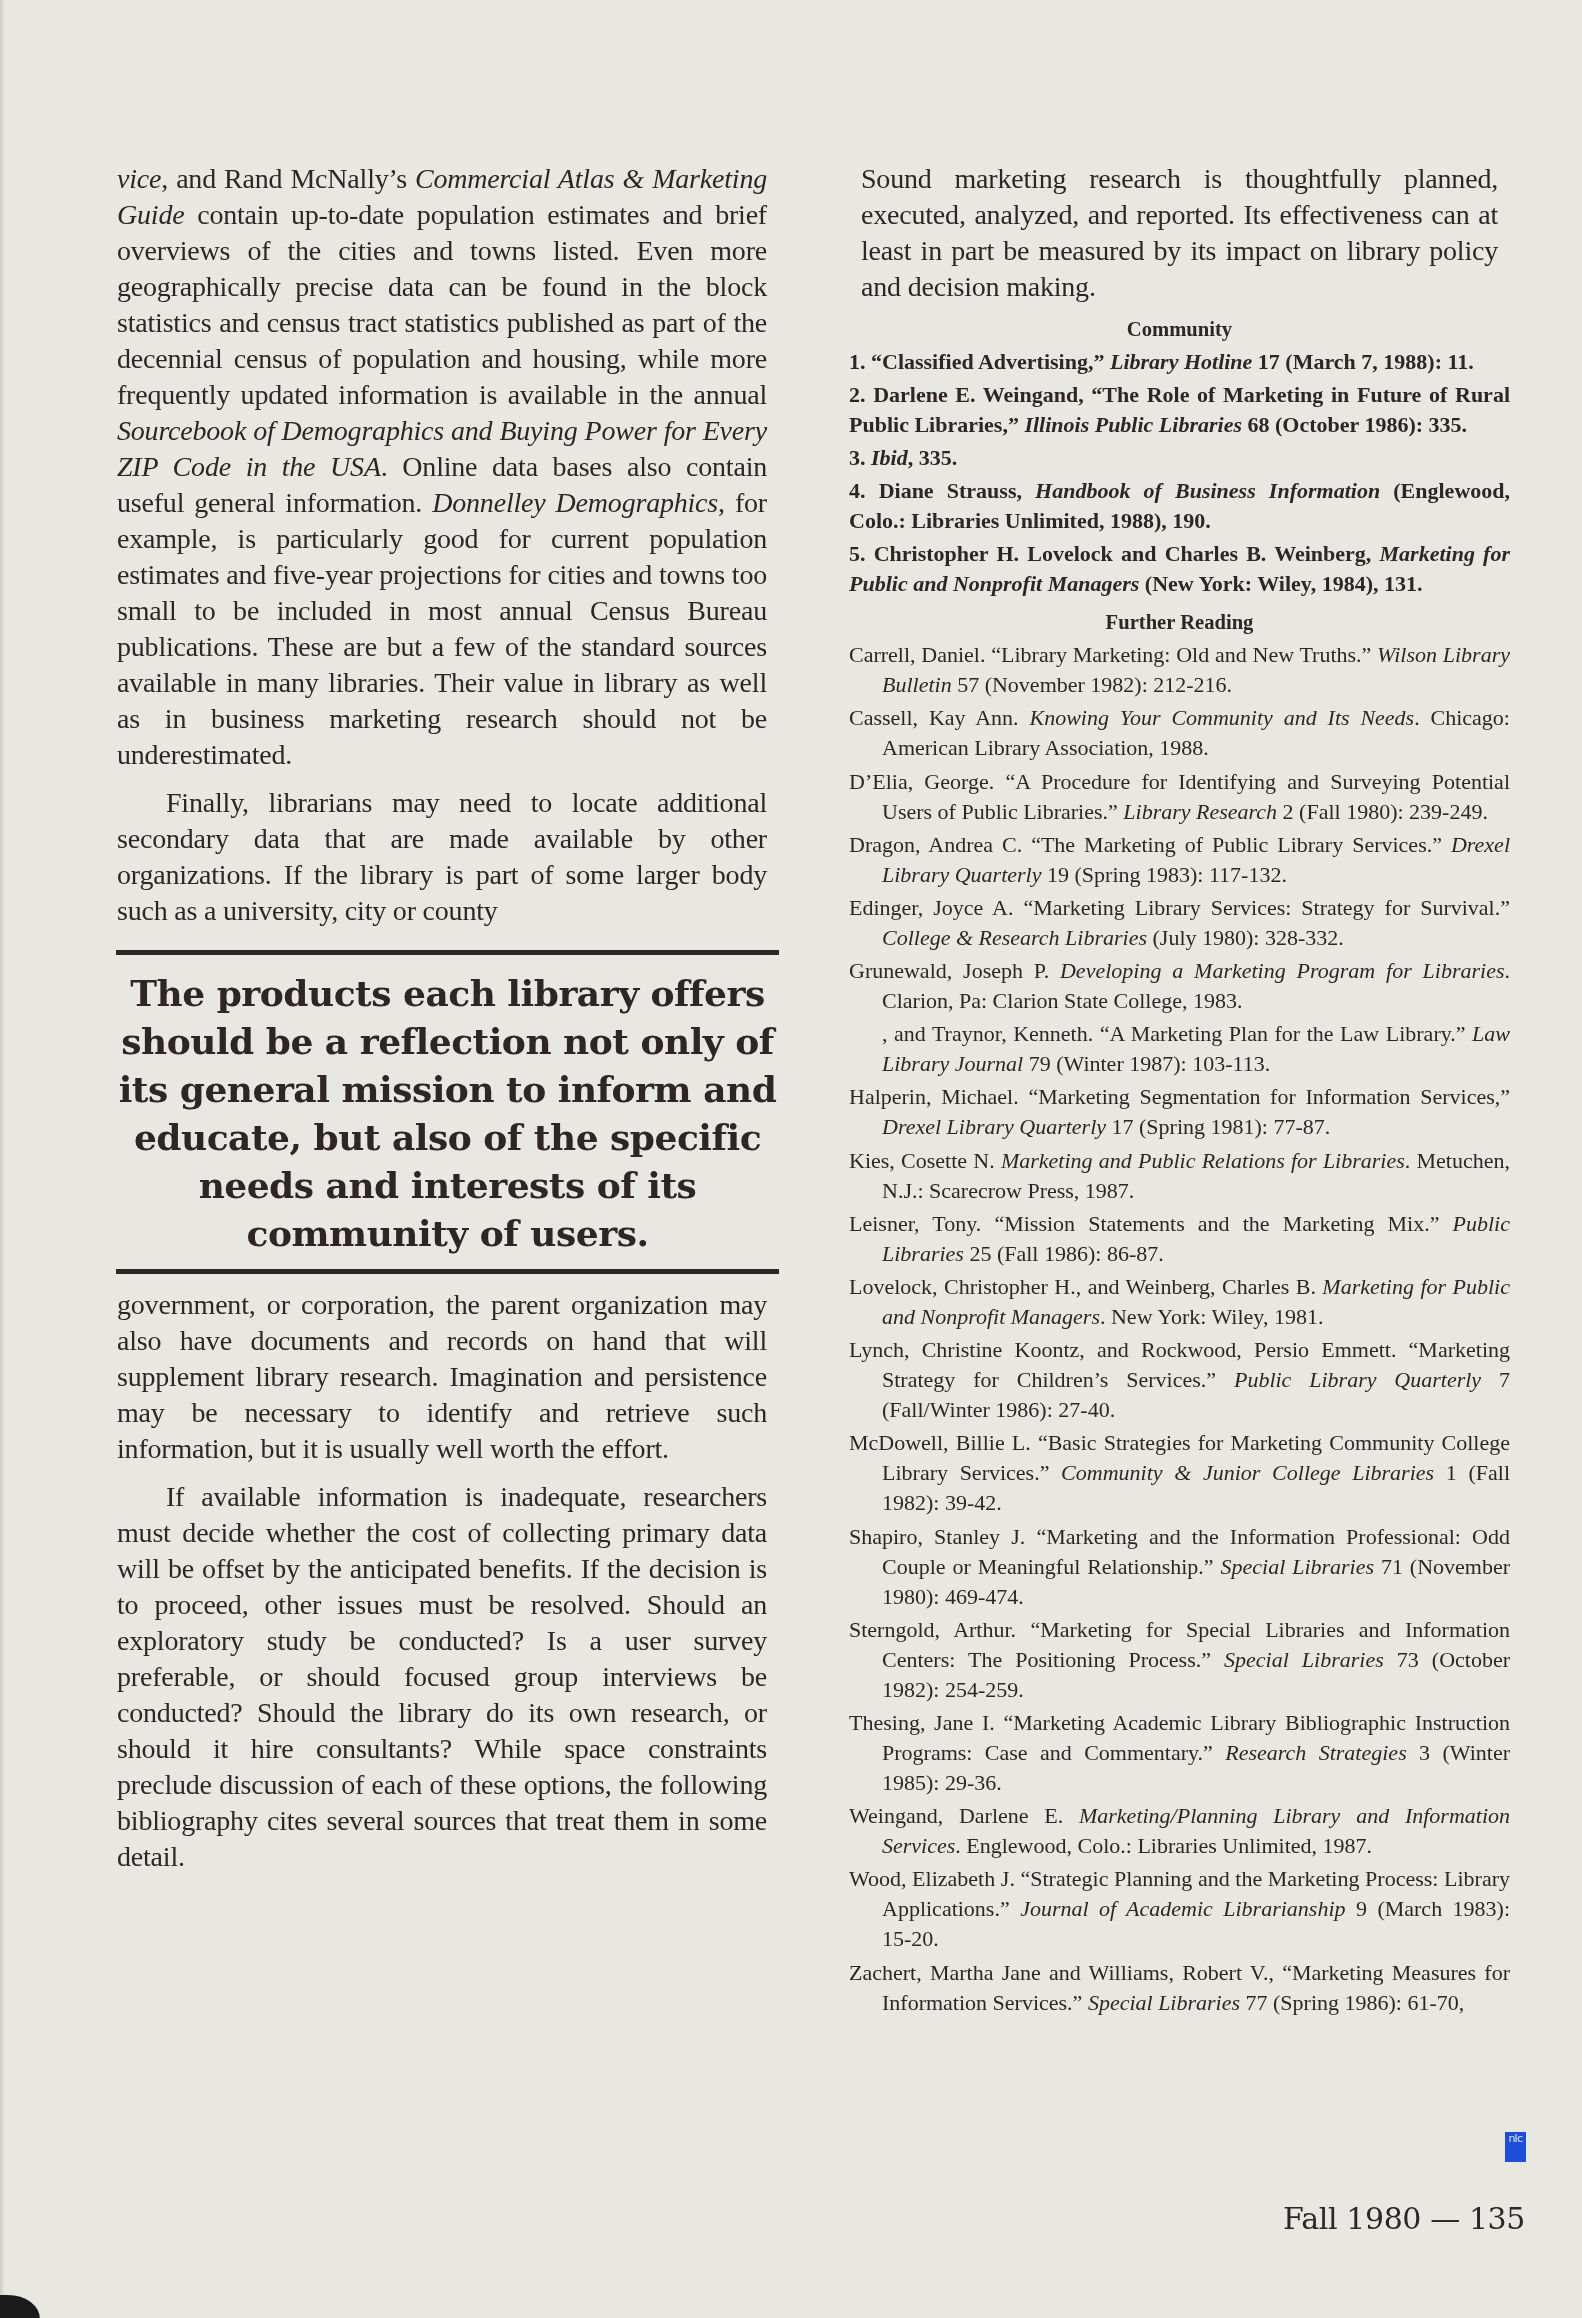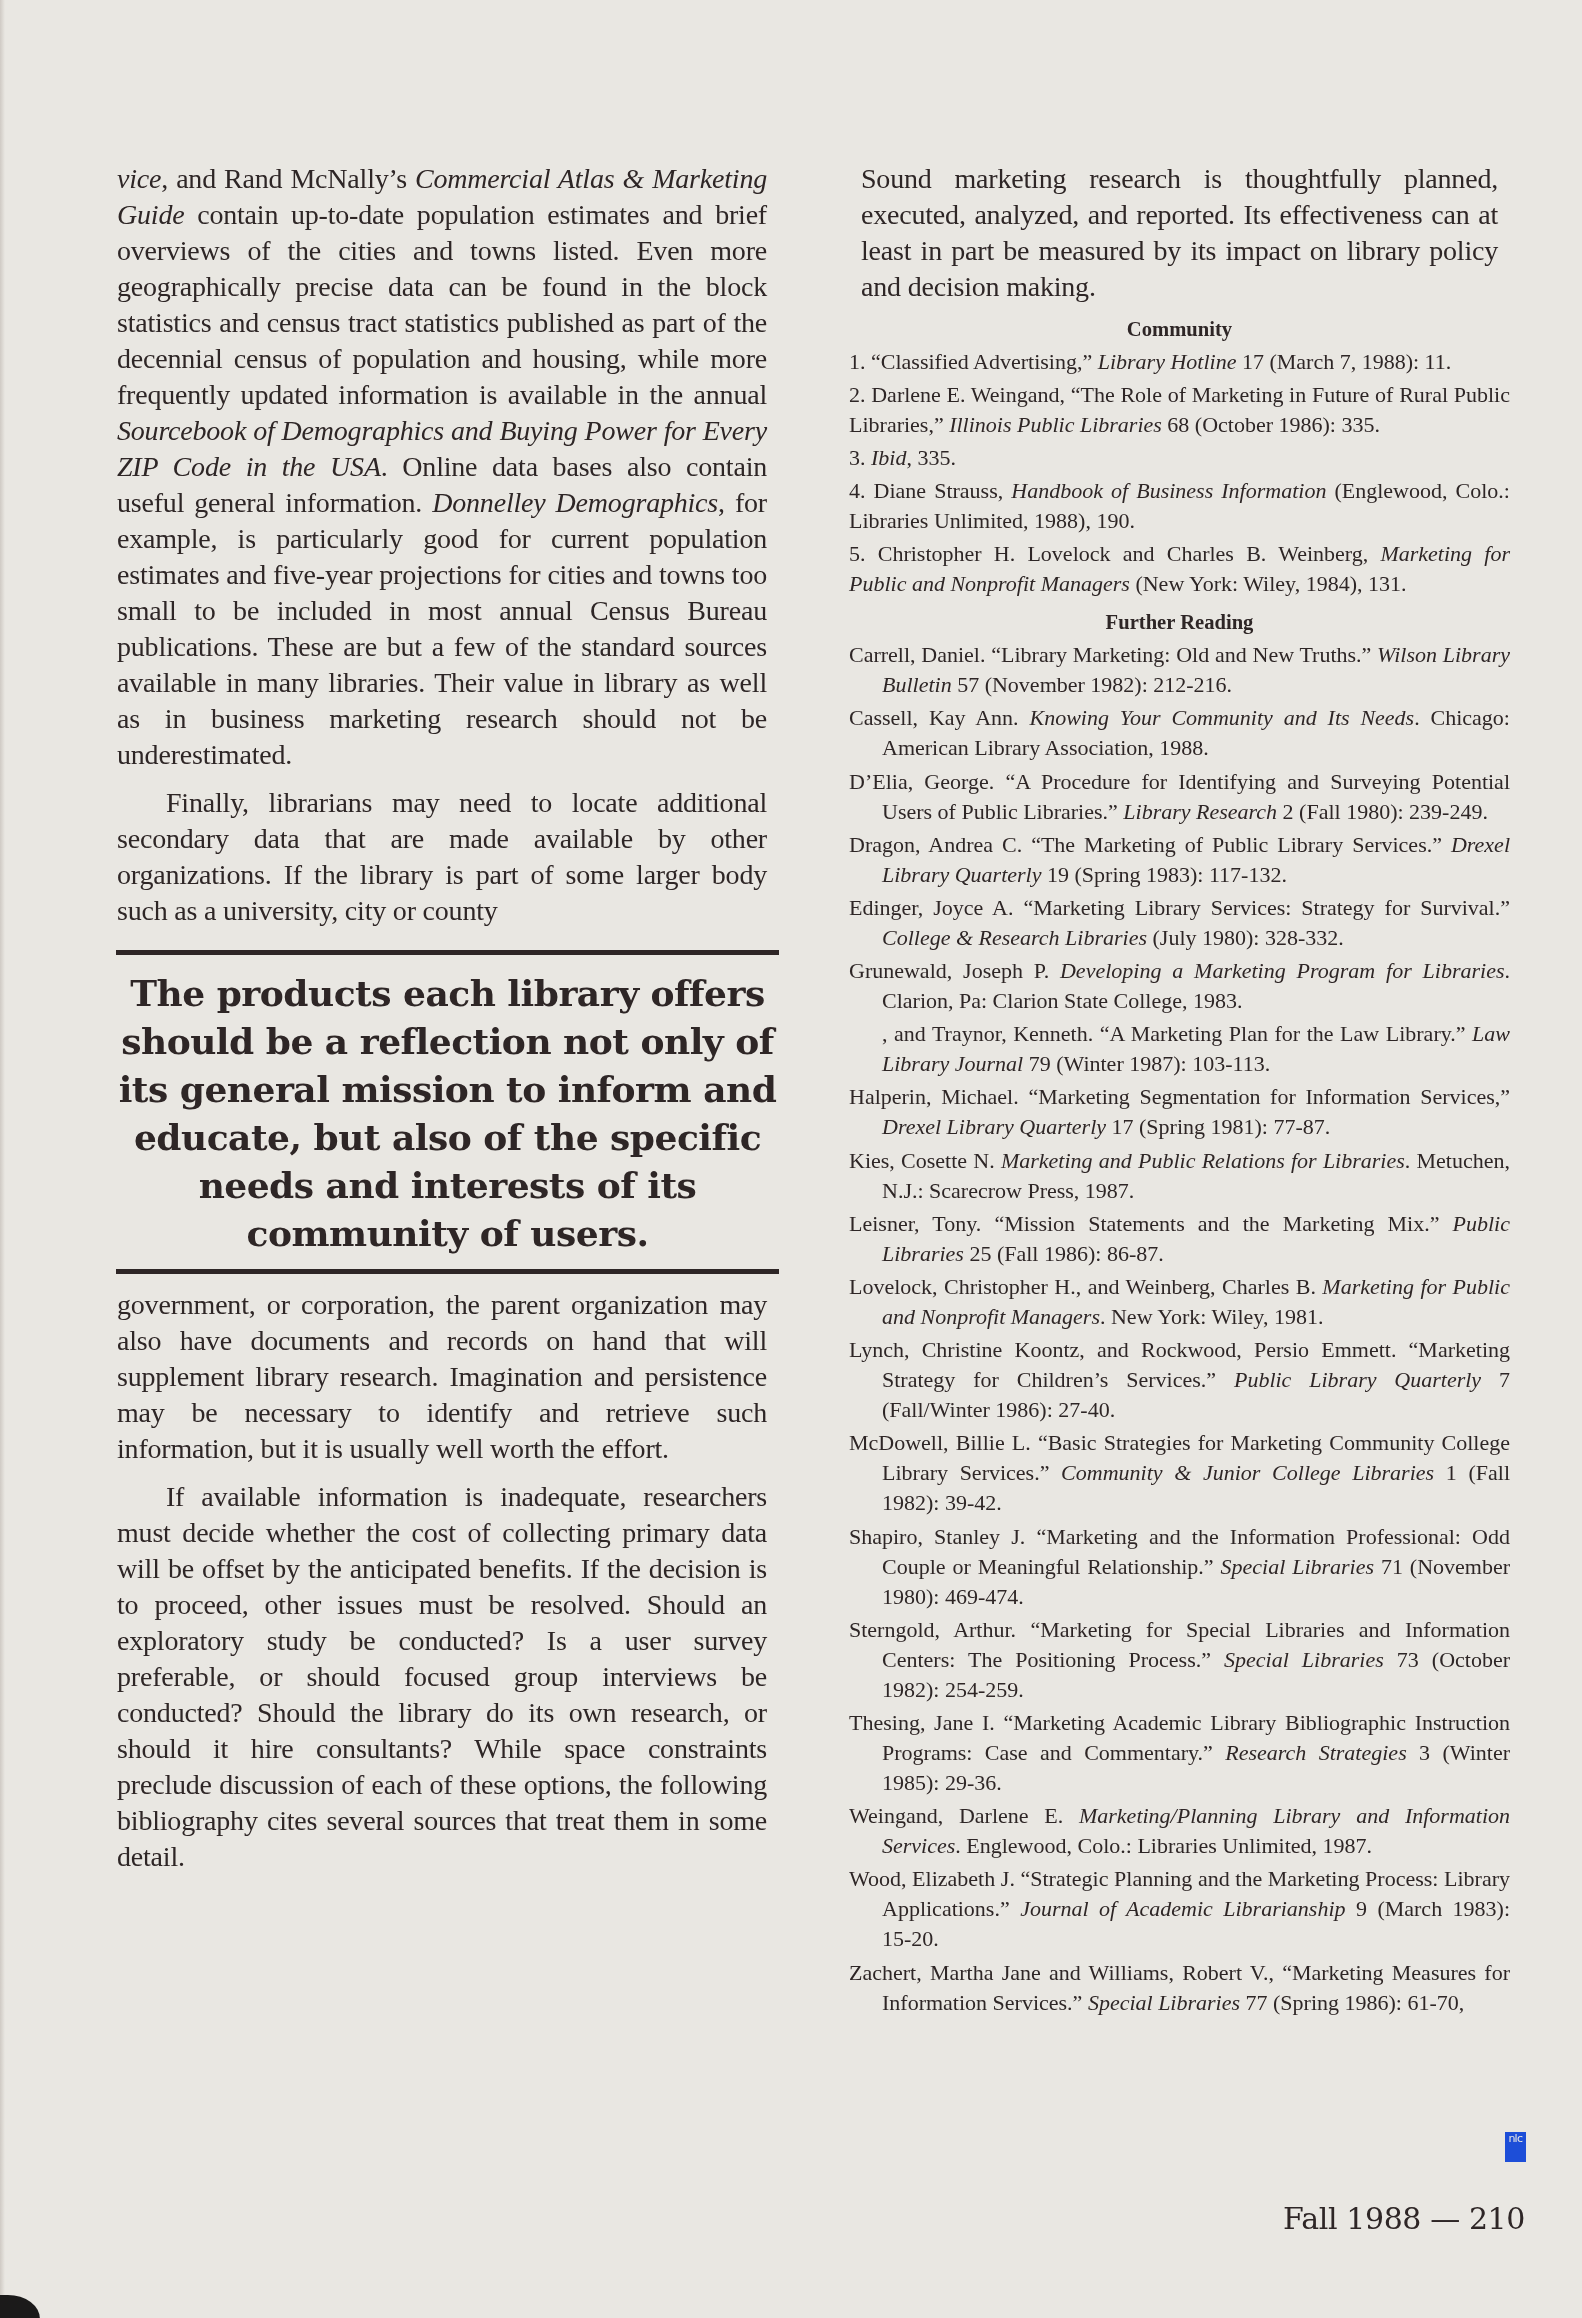--- a/index.html
+++ b/index.html
@@ -42,21 +42,21 @@
   .pull-quote-text {
     font-family: "DejaVu Serif", serif;
     font-weight: bold; font-size: 36px; line-height: 48px;
     margin: 0; letter-spacing: -0.5px;
   }
   .refs-heading {
     font-family: "Liberation Serif", serif; font-weight: bold;
     font-size: 20.6px; text-align: center; margin: 11px 0 4.7px 0;
     line-height: 25px;
   }
-  .ref-list { margin: 0; padding: 0; list-style: none; }
+  .ref-list { margin: 0; padding: 0; list-style: none; font-weight: bold; }
   .ref-item {
     font-family: "Liberation Serif", serif; font-size: 22px;
     line-height: 30px; text-align: justify; margin: 0 0 3.2px 0;
   }
   .further-item {
     font-family: "Liberation Serif", serif; font-size: 22px;
     line-height: 30px; text-align: justify;
     padding-left: 33px; text-indent: -33px; margin: 0 0 3.2px 0;
   }
   .ref-item i, .further-item i { font-style: italic; }
@@ -121,14 +121,14 @@
       <p class="further-item"><span>Shapiro, Stanley J. “Marketing and the Information Professional: Odd Couple or Meaningful Relationship.” </span><i>Special Libraries</i><span> 71 (November 1980): 469-474.</span></p>
       <p class="further-item"><span>Sterngold, Arthur. “Marketing for Special Libraries and Information Centers: The Positioning Process.” </span><i>Special Libraries</i><span> 73 (October 1982): 254-259.</span></p>
       <p class="further-item"><span>Thesing, Jane I. “Marketing Academic Library Bibliographic Instruction Programs: Case and Commentary.” </span><i>Research Strategies</i><span> 3 (Winter 1985): 29-36.</span></p>
       <p class="further-item"><span>Weingand, Darlene E. </span><i>Marketing/Planning Library and Information Services</i><span>. Englewood, Colo.: Libraries Unlimited, 1987.</span></p>
       <p class="further-item"><span>Wood, Elizabeth J. “Strategic Planning and the Marketing Process: Library Applications.” </span><i>Journal of Academic Librarianship</i><span> 9 (March 1983): 15-20.</span></p>
       <p class="further-item"><span>Zachert, Martha Jane and Williams, Robert V., “Marketing Measures for Information Services.” </span><i>Special Libraries</i><span> 77 (Spring 1986): 61-70,</span></p>
     </div>
 </div>
 
 <div class="logo-mark">nlc</div>
-<div class="folio">Fall 1988 — 210</div>
+<div class="folio">Fall 1980 — 135</div>
 
 
 </body></html>

